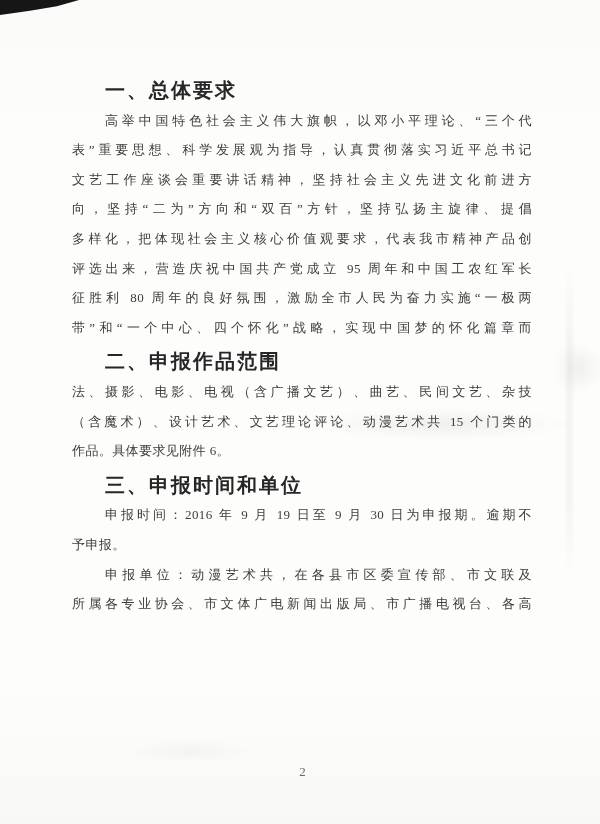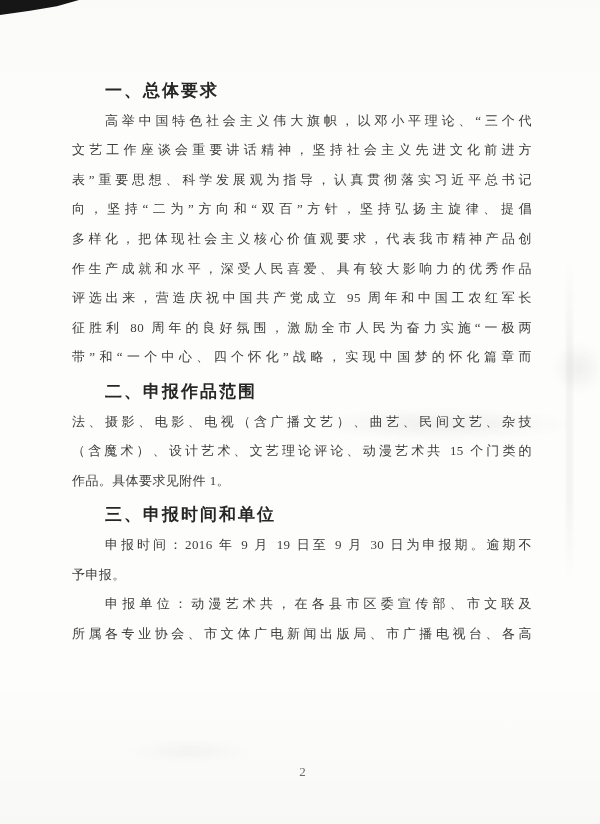--- a/index.html
+++ b/index.html
@@ -71,21 +71,21 @@
     white-space: normal;
   }
   .blk.last {
     text-align-last: left;
   }
   .blk.first {
     text-indent: 33px;
   }
   .blk.heading {
     font-weight: bold;
-    font-size: 17px;
+    font-size: 20px;
     color: #262626;
     letter-spacing: 2px;
     padding-left: 33px;
     text-align: right;
     text-align-last: left;
     margin-top: 5px;
   }
   .doc > .blk.heading:first-child {
     margin-top: 0;
   }
@@ -109,32 +109,31 @@
 
 <div class="corner-mark"></div>
 <div class="smudge smudge-ghost-text"></div>
 <div class="smudge smudge-right-blob"></div>
 <div class="smudge smudge-fold-line"></div>
 <div class="smudge smudge-bottom"></div>
 
 <div class="doc" id="doc">
     <div class="blk heading">一、总体要求</div>
     <div class="blk body first">高举中国特色社会主义伟大旗帜，以邓小平理论、“三个代</div>
+    <div class="blk body">表”重要思想、科学发展观为指导，认真贯彻落实习近平总书记</div>
     <div class="blk body">文艺工作座谈会重要讲话精神，坚持社会主义先进文化前进方</div>
-    <div class="blk body">表”重要思想、科学发展观为指导，认真贯彻落实习近平总书记</div>
     <div class="blk body">向，坚持“二为”方向和“双百”方针，坚持弘扬主旋律、提倡</div>
     <div class="blk body">多样化，把体现社会主义核心价值观要求，代表我市精神产品创</div>
-    <div class="blk body">作生产成就和水平，深受人民喜爱、具有较大影响力的优秀作品</div>
     <div class="blk body">评选出来，营造庆祝中国共产党成立 95 周年和中国工农红军长</div>
     <div class="blk body">征胜利 80 周年的良好氛围，激励全市人民为奋力实施“一极两</div>
     <div class="blk body">带”和“一个中心、四个怀化”战略，实现中国梦的怀化篇章而</div>
     <div class="blk heading">二、申报作品范围</div>
     <div class="blk body">法、摄影、电影、电视（含广播文艺）、曲艺、民间文艺、杂技</div>
     <div class="blk body">（含魔术）、设计艺术、文艺理论评论、动漫艺术共 15 个门类的</div>
-    <div class="blk body last">作品。具体要求见附件 1。</div>
+    <div class="blk body last">作品。具体要求见附件 6。</div>
     <div class="blk heading">三、申报时间和单位</div>
     <div class="blk body first">申报时间：2016 年 9 月 19 日至 9 月 30 日为申报期。逾期不</div>
     <div class="blk body last">予申报。</div>
     <div class="blk body first">申报单位：动漫艺术共，在各县市区委宣传部、市文联及</div>
     <div class="blk body">所属各专业协会、市文体广电新闻出版局、市广播电视台、各高</div>
   </div>
 
 <div class="page-number">2</div>
 
 </body></html>

